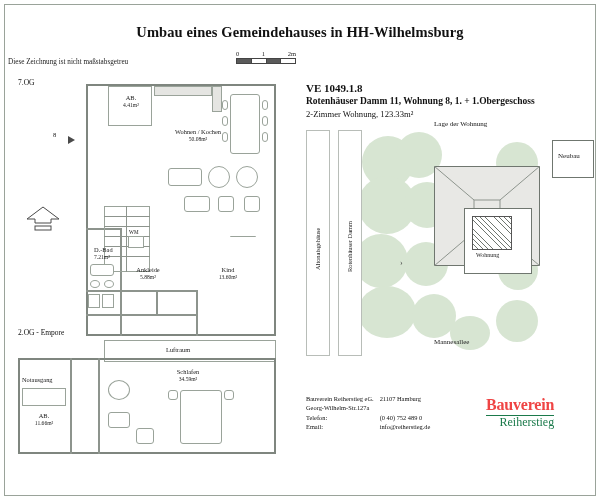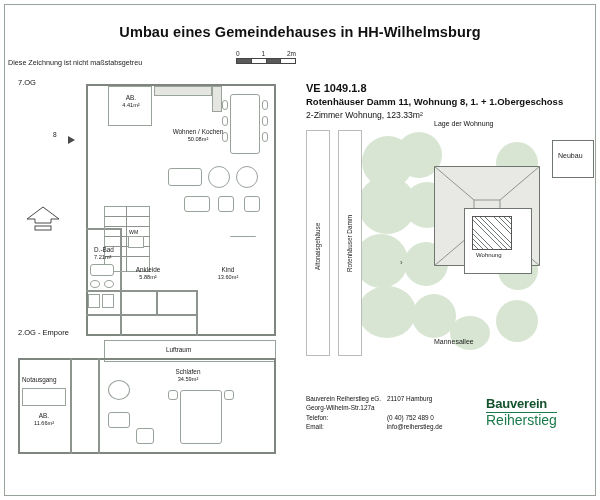--- a/index.html
+++ b/index.html
@@ -5,21 +5,21 @@
   html, body {
     margin: 0;
     padding: 0;
     background: #ffffff;
   }
   #page {
     position: relative;
     width: 600px;
     height: 500px;
     background: #ffffff;
-    font-family: Liberation Sans, sans-serif;
+    font-family: Liberation Serif, serif;
     overflow: hidden;
   }
   .frame {
     position: absolute;
     left: 4px; top: 4px;
     width: 592px; height: 492px;
     border: 1px solid #9aa39a;
     box-sizing: border-box;
   }
   .title {
@@ -210,29 +210,29 @@
   .footer table { border-collapse: collapse; }
   .footer td { padding: 0 6px 0 0; vertical-align: top; white-space: nowrap; }
 
   
   .logo {
     position: absolute;
     left: 486px; top: 396px;
     text-align: left;
   }
   .logo .l1 {
-    font-size: 13px;
+    font-size: 16px;
     font-weight: bold;
-    color: #14532d;
+    color: #ef4444;
     letter-spacing: -0.2px;
   }
   .logo .l2 {
-    font-size: 14px;
+    font-size: 12px;
     color: #1b7a4b;
-    text-align: center;
+    text-align: right;
     margin-top: -2px;
   }
   .logo .rule {
     height: 1px;
     background: #1b7a4b;
     margin: 1px 0 1px 0;
   }
 </style>
 </head>
 <body>

